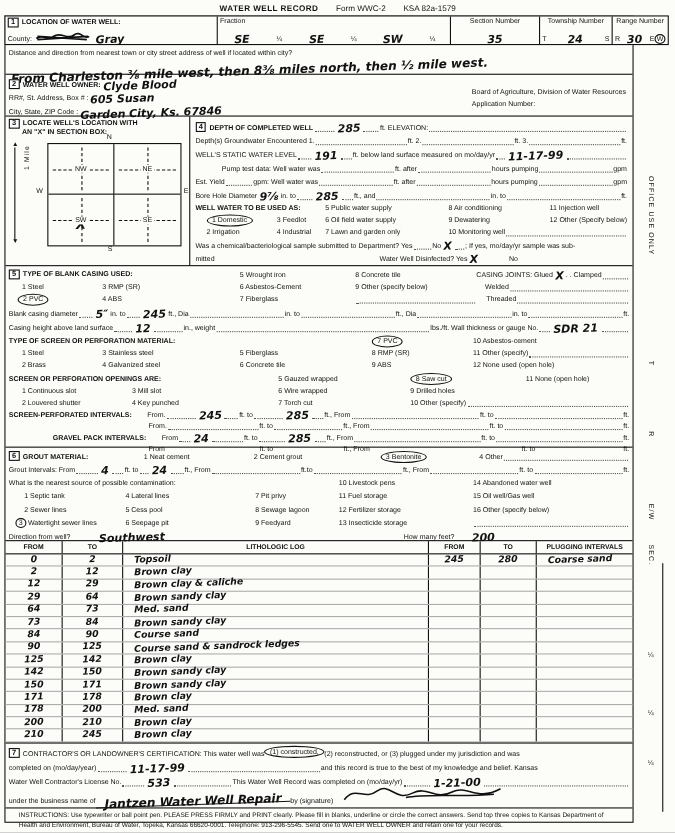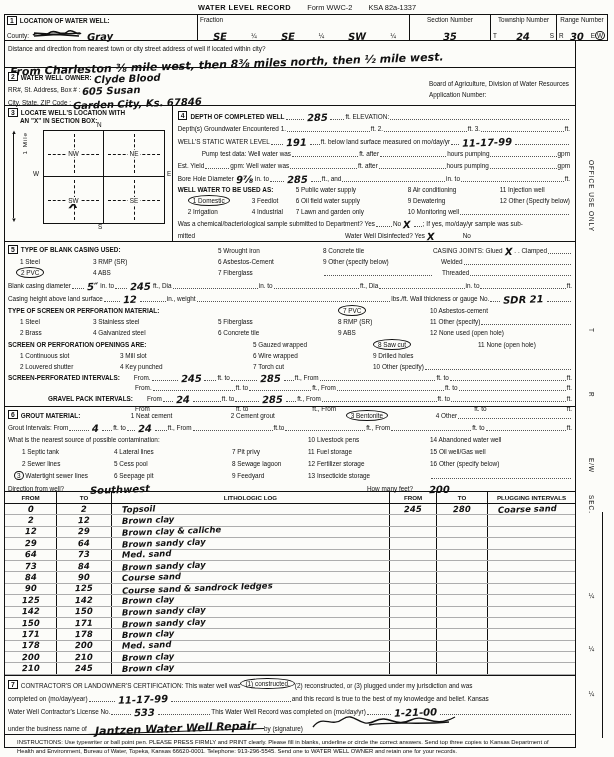--- a/index.html
+++ b/index.html
@@ -63,23 +63,23 @@
   .scrib{display:inline-block;vertical-align:middle;margin:0 2px;}
   .sig{display:inline-block;vertical-align:bottom;margin-left:6px;}
   .gap{display:inline-block;}
 </style>
 </head>
 <body>
 
 <div class="page">
 
   <div class="title">
-    <span class="t1">WATER LEVEL RECORD</span>
+    <span class="t1">WATER WELL RECORD</span>
     <span class="t2">Form WWC-2</span>
-    <span class="t3">KSA 82a-1337</span>
+    <span class="t3">KSA 82a-1579</span>
   </div>
 
   <div class="topgrid">
     <div class="tg" style="width:193px;">
       <div><span class="secnum">1</span><b>LOCATION OF WATER WELL:</b></div>
       <div class="row" style="padding:0;">
         <span class="lb">County:</span>
         <svg class="scrib" width="52" height="10" viewBox="0 0 52 10">
             <path d="M2,6 C8,1 12,9 18,4 S30,8 36,3 S46,8 50,4 M3,7 L49,4 M3,4 L48,7" stroke="#111" stroke-width="1.6" fill="none"></path>
           </svg>

